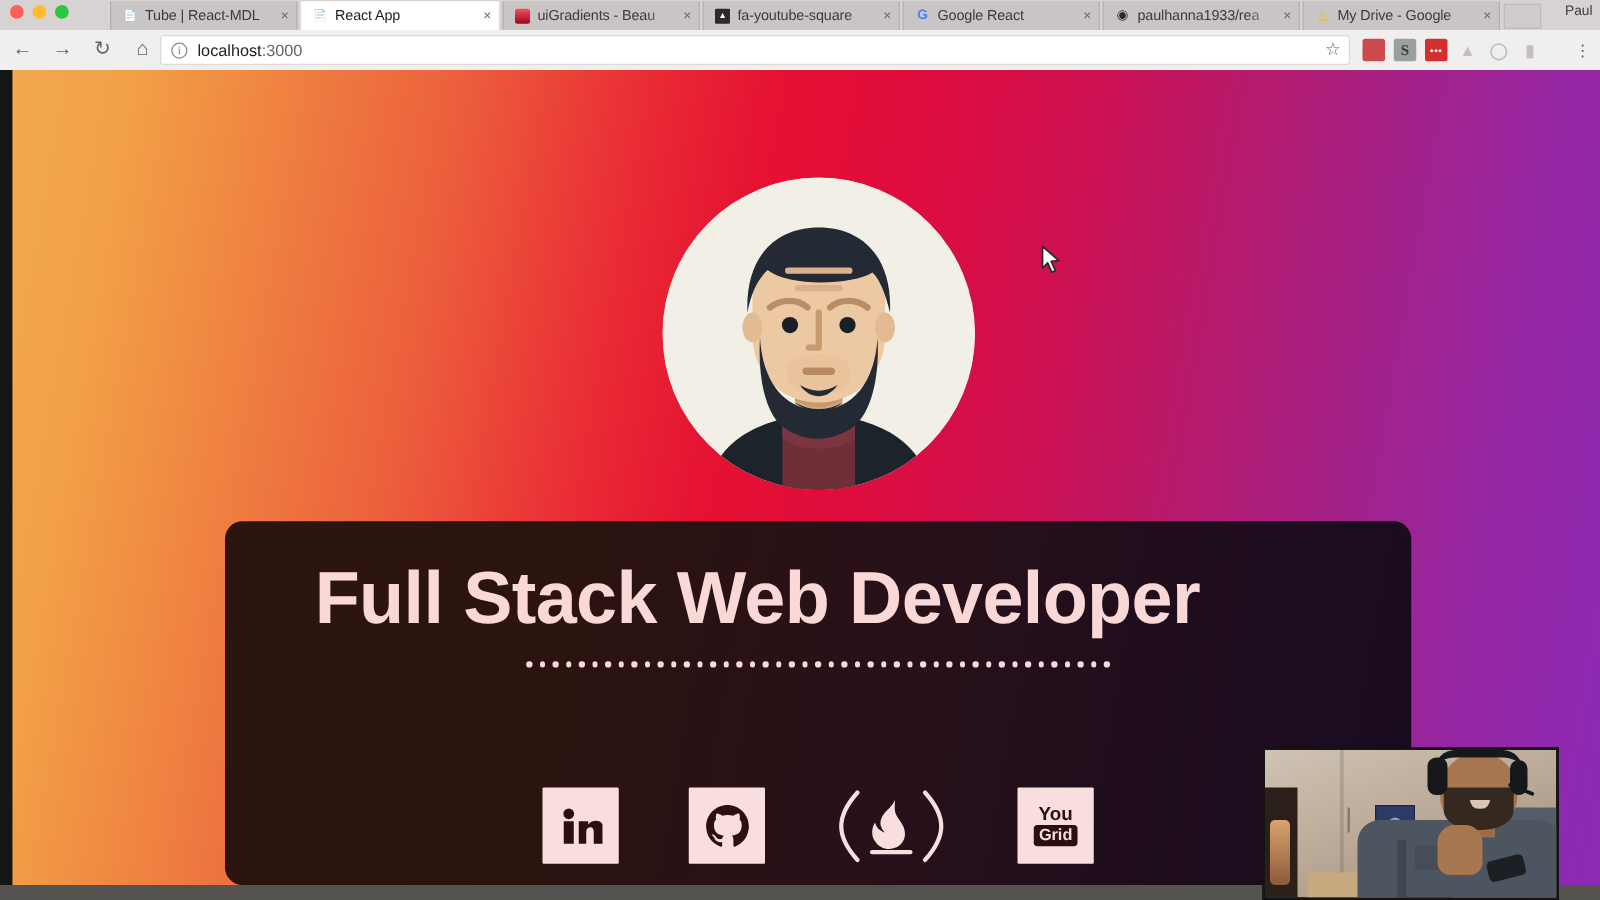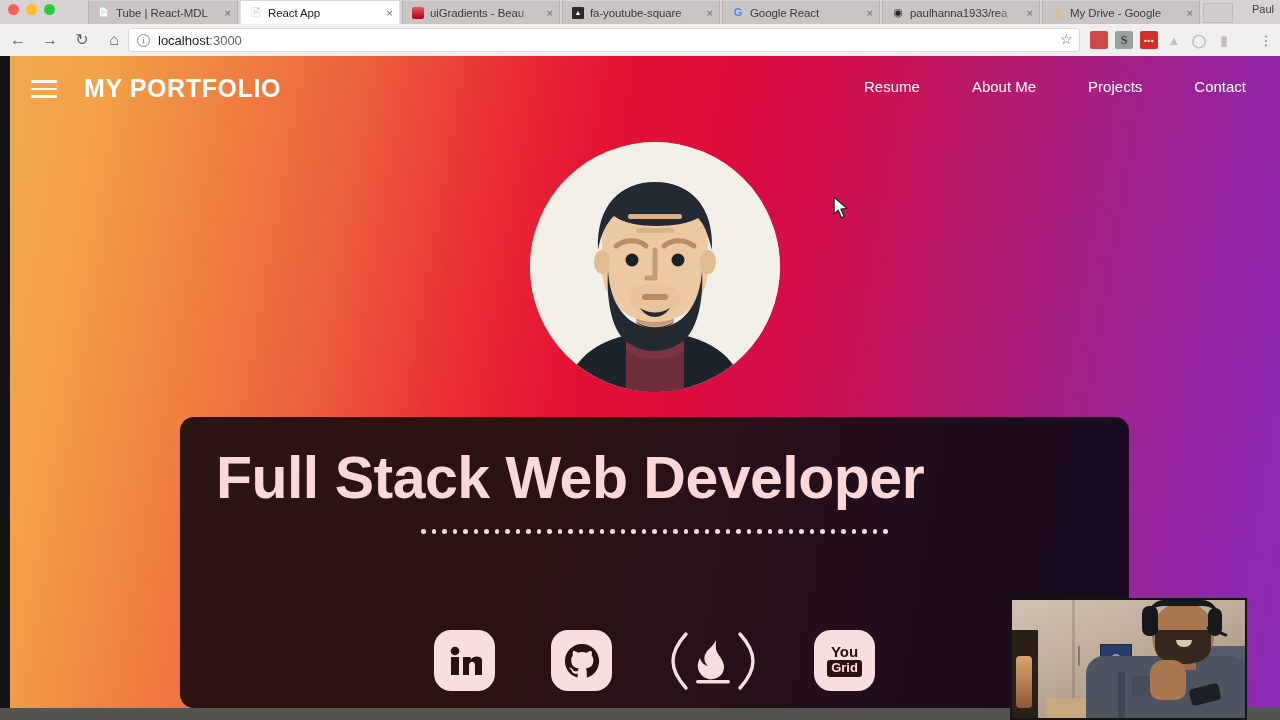--- a/index.html
+++ b/index.html
@@ -110,38 +110,38 @@
   .avatar { width: 250px; height: 250px; border-radius: 50%; overflow: hidden; background: #f2efe6; }
 
   
   .banner {
     position: absolute; top: 361px; left: 170px; width: 949px; height: 291px;
     border-radius: 14px;
     background: linear-gradient(100deg, #2c1410 0%, #2b1310 30%, #271019 58%, #1f0d1d 78%, #190b20 100%);
     overflow: hidden;
   }
   .headline {
-    position: absolute; top: 27px; left: 0; width: 780px; text-align: center;
+    position: absolute; top: 27px; left: 0; width: 780px; text-align: right;
     font-size: 59px; font-weight: bold; color: #fbd8d8; letter-spacing: -0.5px;
   }
   .dotrow {
     position: absolute; top: 112px; left: 0; width: 949px;
     display: flex; justify-content: center; align-items: center; gap: 6px;
   }
   .dotrow .d { width: 4.5px; height: 4.5px; border-radius: 50%; background: #f7d9de; flex: 0 0 auto; }
   .stacktext {
     position: absolute; top: 143px; left: 0; width: 949px; text-align: center;
     font-size: 20px; color: #fbe3e3; letter-spacing: 0.1px;
   }
   .socials {
     position: absolute; top: 213px; left: 0; width: 949px;
     display: flex; justify-content: center; align-items: center; gap: 56px;
   }
   .sicon { width: 61px; height: 61px; display: flex; align-items: center; justify-content: center; }
-  .sq { width: 61px; height: 61px; border-radius: 17px; background: #f9dee0;
+  .sq { width: 61px; height: 61px; border-radius: 1px; background: #f9dee0;
         display: flex; align-items: center; justify-content: center; }
 
   
   .webcam {
     position: absolute; top: 598px; left: 1010px; width: 237px; height: 122px;
     background: #000; border: 2px solid #151515; overflow: hidden;
   }
   .wc-wall { position: absolute; inset: 0; background: linear-gradient(160deg,#cfc3b4 0%, #bfae9c 40%, #a08d7c 100%); }
   .wc-door { position: absolute; left: 0; top: 30px; width: 26px; height: 92px; background: #2b1f1a; }
   .wc-doorfig { position: absolute; left: 4px; top: 56px; width: 16px; height: 52px;
@@ -272,34 +272,20 @@
         <span class="ext ext-f">▮</span>
       </div>
       <span class="kebab">⋮</span>
     </div>
   </div>
 
   <div class="leftedge"></div>
 
   <div class="viewport">
 
-    <div class="siteheader">
-      <div class="burger">
-        <i></i>
-          <i></i>
-          <i></i>
-      </div>
-      <div class="brand">MY PORTFOLIO</div>
-      <div class="sitenav">
-        <a class="navlink">Resume</a>
-        <a class="navlink">About Me</a>
-        <a class="navlink">Projects</a>
-        <a class="navlink">Contact</a>
-      </div>
-    </div>
 
     <div class="avatarwrap">
       <div class="avatar">
         <svg viewBox="0 0 250 250" width="250" height="250">
           <circle cx="125" cy="125" r="125" fill="#f2efe6"></circle>
 
           <path d="M36 250c6-36 34-56 89-62 55 6 83 26 89 62z" fill="#1d232b"></path>
 
           <path d="M96 198h58v52H96z" fill="#6e2f38"></path>
           <path d="M96 196c10 12 48 12 58 0v12c-10 12-48 12-58 0z" fill="#7b3540"></path>

